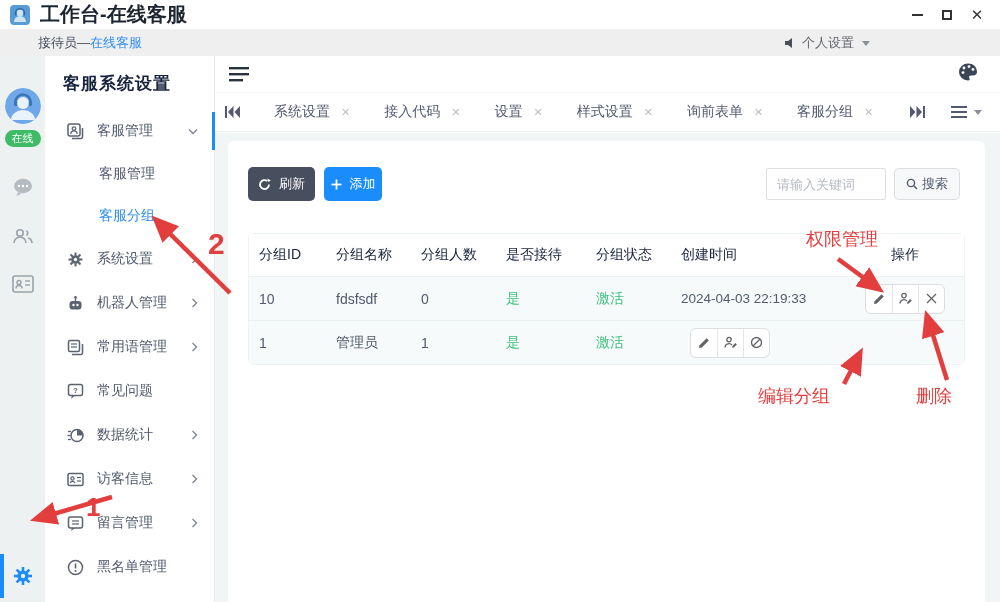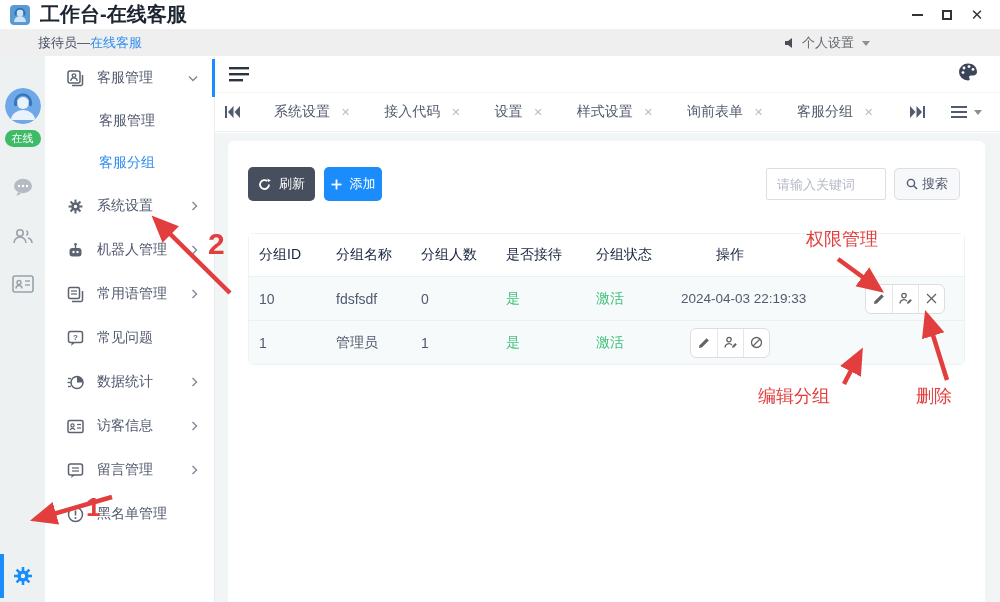--- a/index.html
+++ b/index.html
@@ -164,20 +164,21 @@
           <line x1="14.6" y1="7.4" x2="17.4" y2="4.6"></line>
       </g>
       <circle cx="11" cy="11" r="5.6" fill="#1a8cfb"></circle>
       <circle cx="11" cy="11" r="2.2" fill="#eef1f2"></circle>
     </svg>
   </div>
 
 </div>
 
 <div class="menu">
+  <div class="menu-title">客服系统设置</div>
 
   <div class="menu-item">
     <svg width="17" height="17" viewBox="0 0 17 17">
       <rect x="1" y="1" width="12" height="12" rx="2" fill="none" stroke="#5b6270" stroke-width="1.5"></rect>
       <circle cx="7" cy="5.6" r="1.8" fill="none" stroke="#5b6270" stroke-width="1.3"></circle>
       <path d="M3.8 11 a3.2 3.2 0 0 1 6.4 0" fill="none" stroke="#5b6270" stroke-width="1.3"></path>
       <path d="M15.5 5 v9 a1.5 1.5 0 0 1 -1.5 1.5 H5" fill="none" stroke="#5b6270" stroke-width="1.5"></path>
     </svg>
     <span class="mi-label">客服管理</span>
     <svg class="chev" width="10" height="7" viewBox="0 0 10 7">
@@ -394,20 +395,21 @@
         </div>
       </div>
 
       <div class="table">
         <div class="t-row t-head">
           <span class="c c1">分组ID</span>
           <span class="c c2">分组名称</span>
           <span class="c c3">分组人数</span>
           <span class="c c4">是否接待</span>
           <span class="c c5">分组状态</span>
+          <span class="c c6">创建时间</span>
           <span class="c c7">操作</span>
         </div>
 
         <div class="t-row t-body-row">
           <span class="c c1">10</span>
           <span class="c c2">fdsfsdf</span>
           <span class="c c3">0</span>
           <span class="c c4 green">是</span>
           <span class="c c5 green">激活</span>
           <span class="c c6 cell-date">2024-04-03 22:19:33</span>

